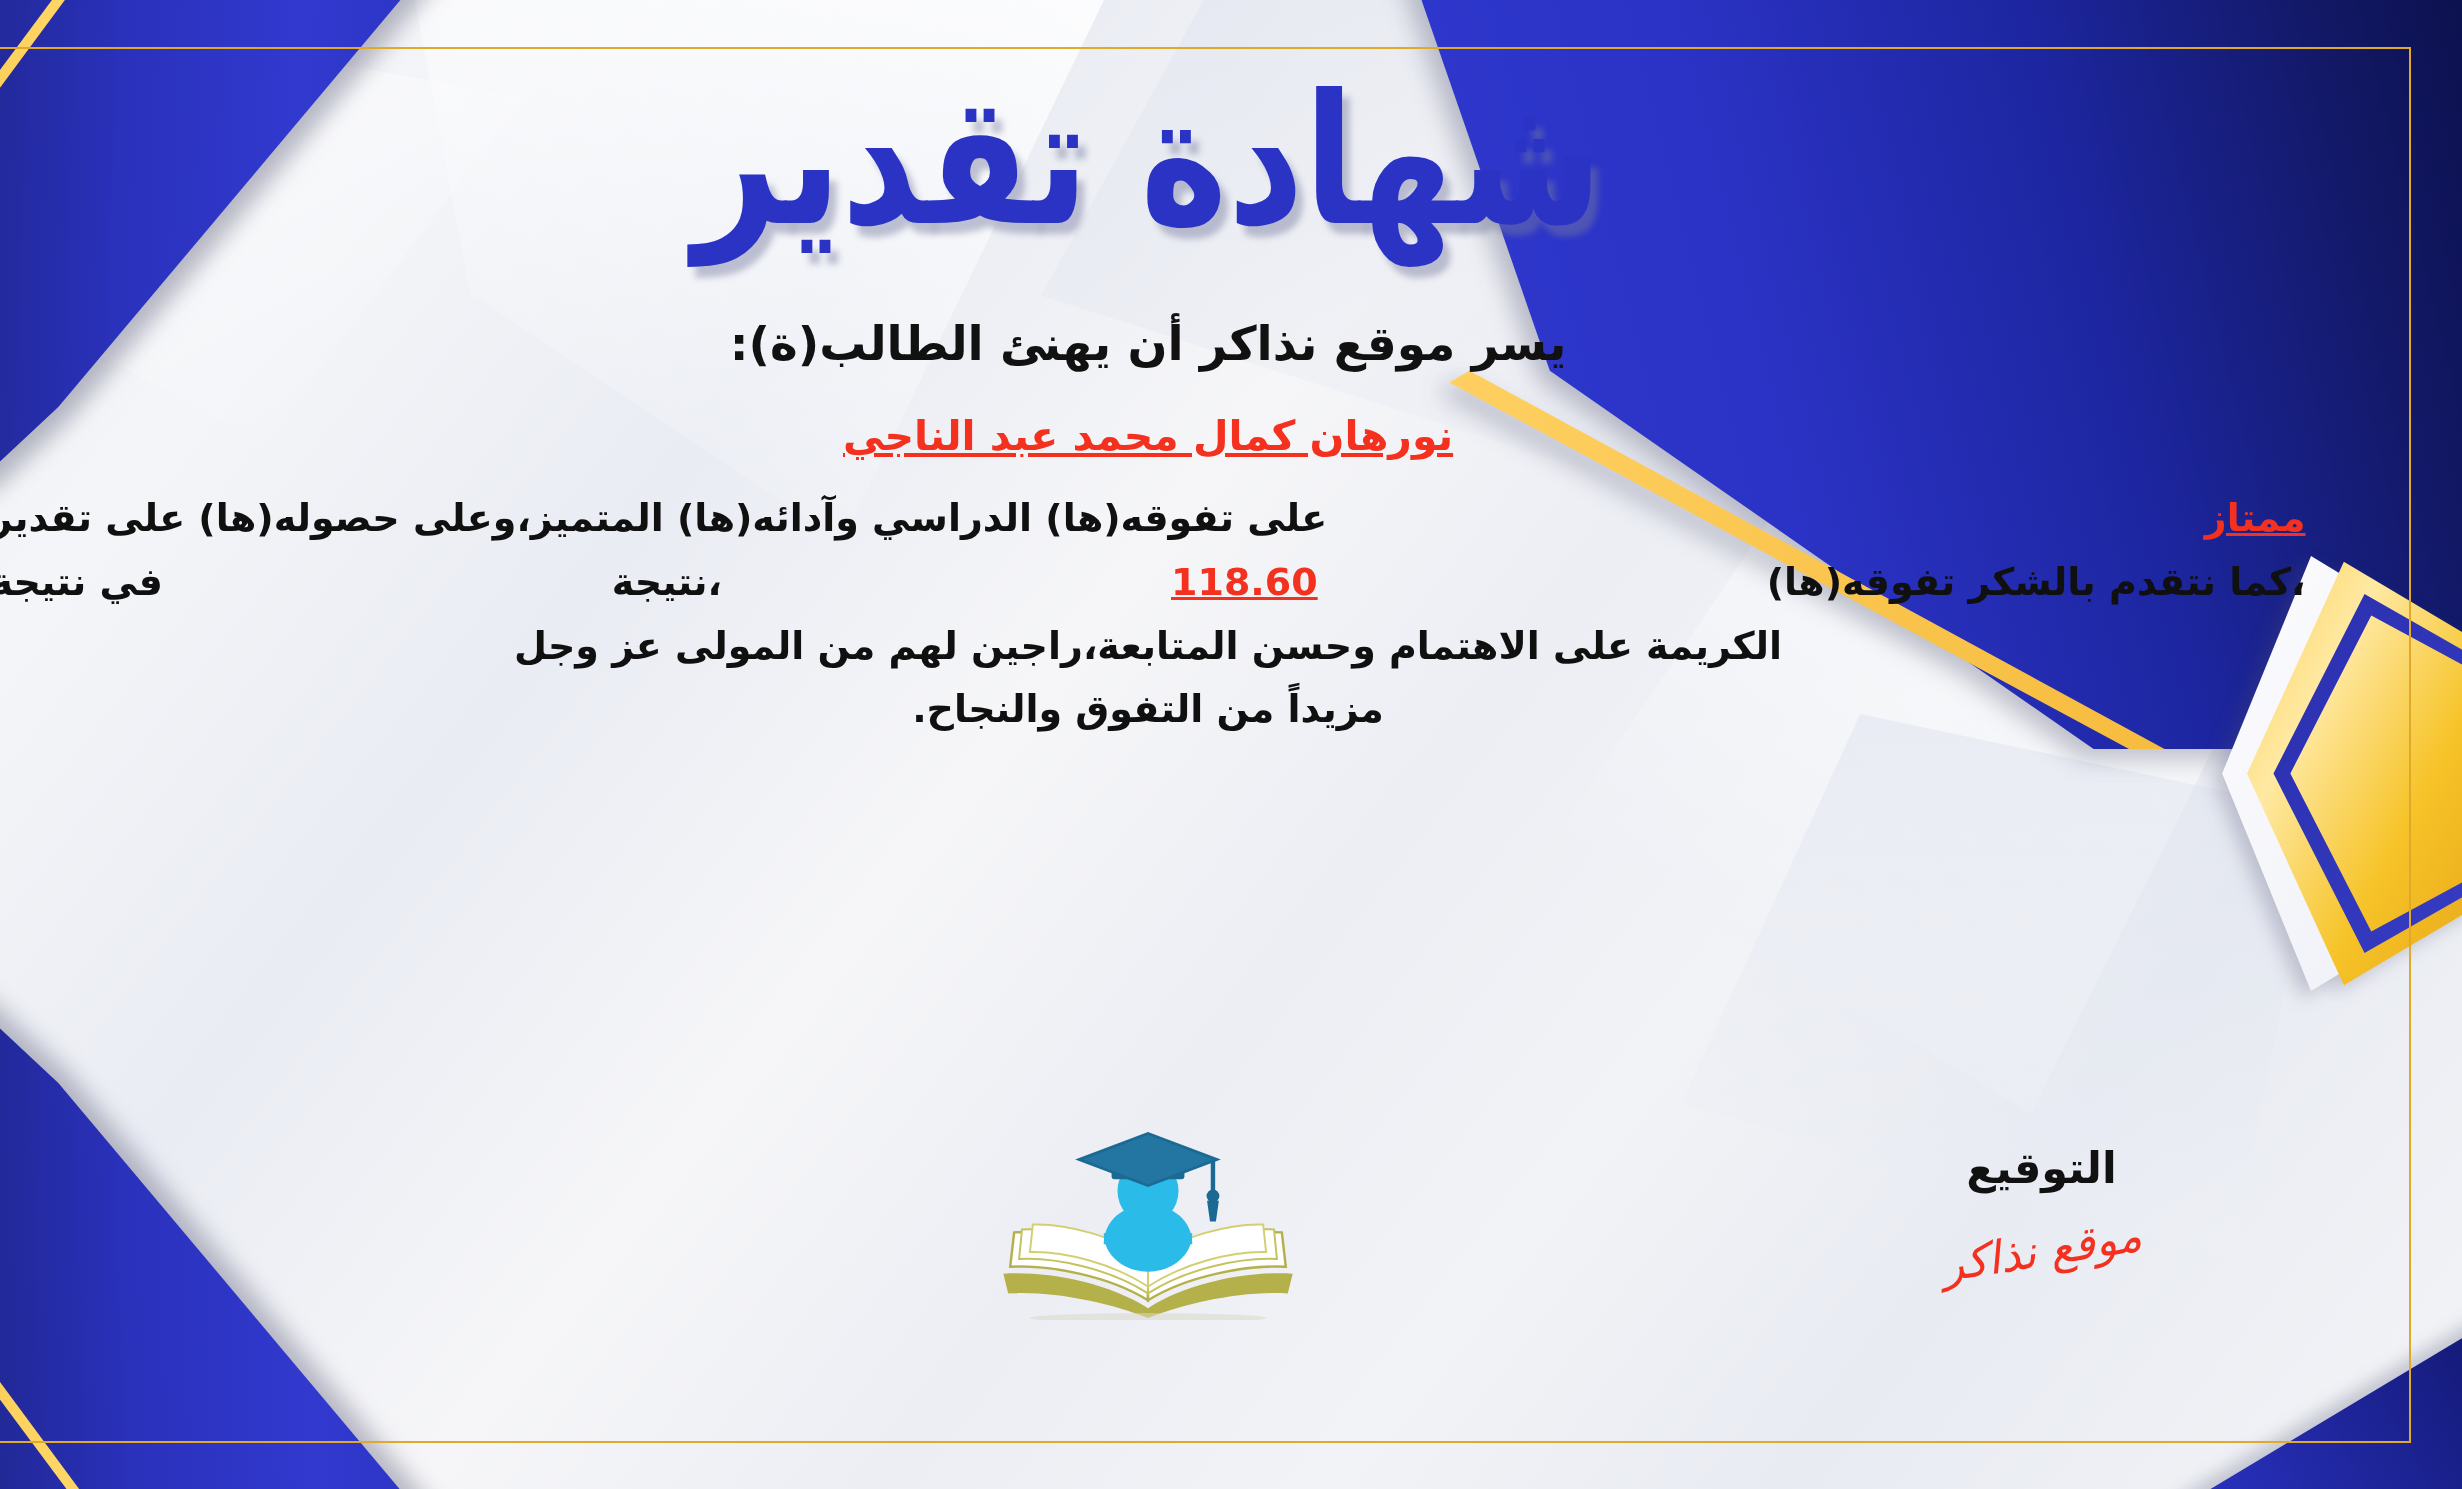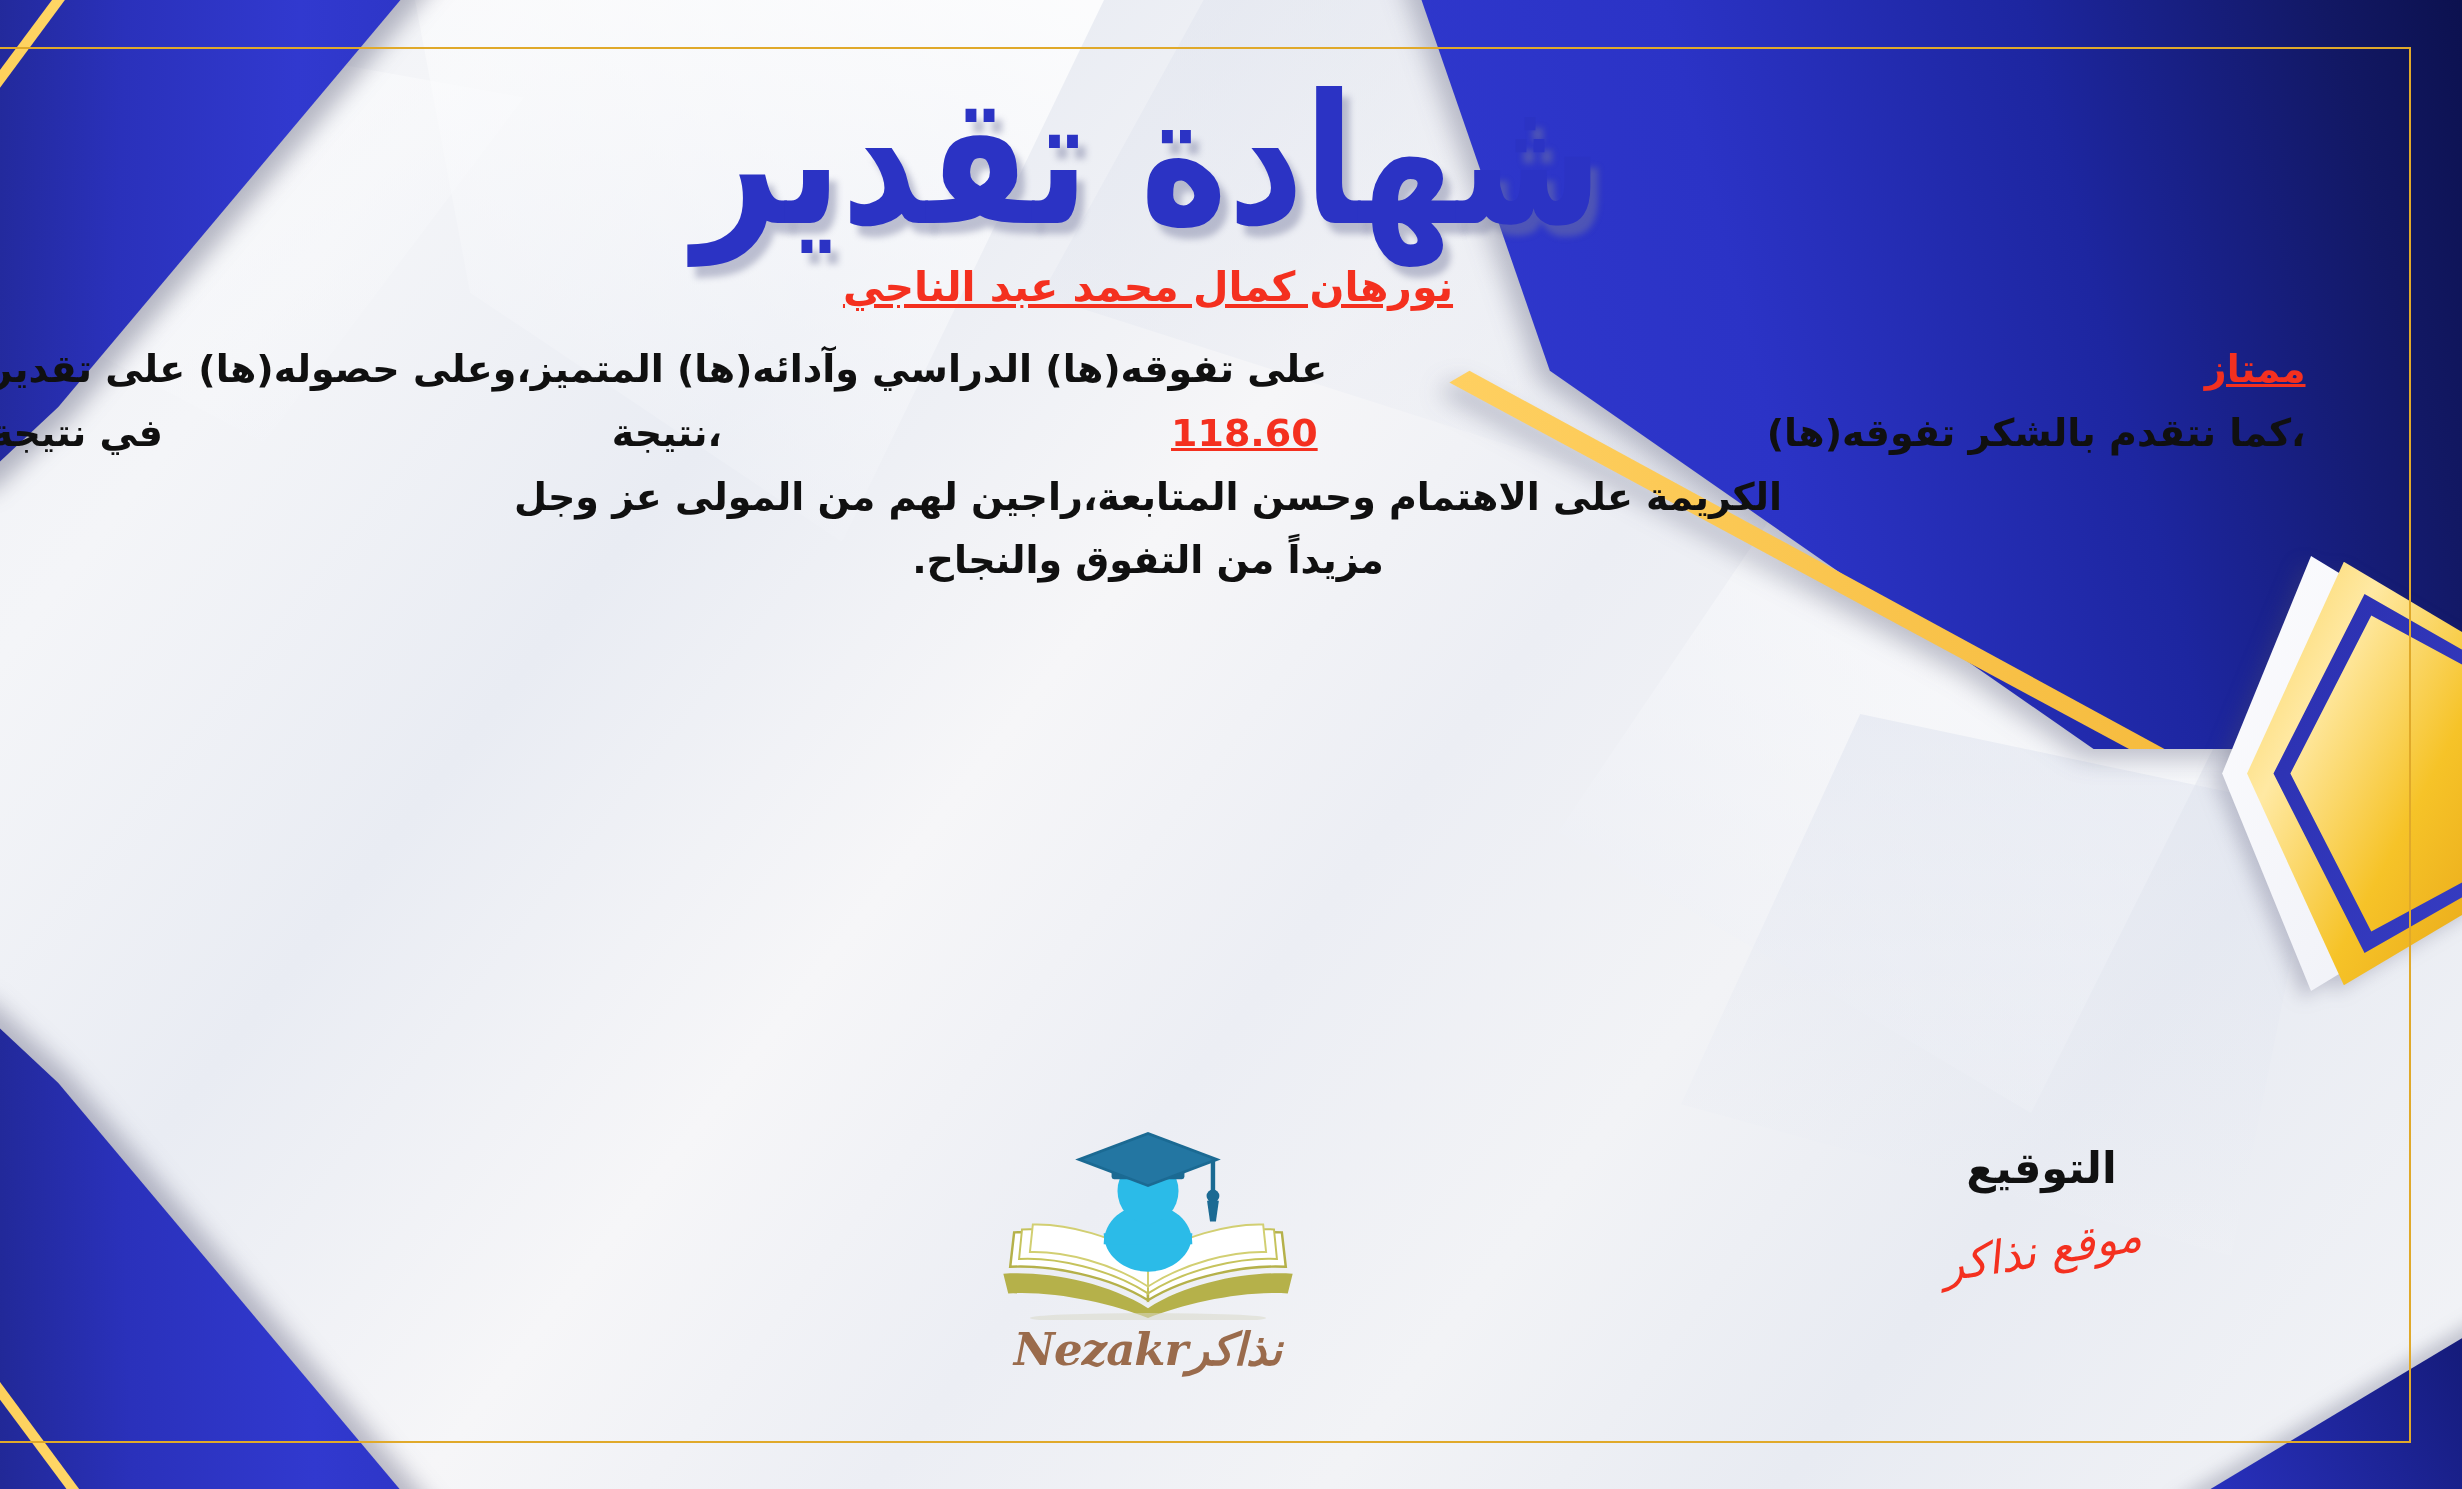--- a/index.html
+++ b/index.html
@@ -251,20 +251,21 @@
   <div class="corner br">
     <div class="br-blue"></div>
   </div>
 
   <div class="gold-frame"></div>
 
   <div class="content">
 
     <div class="cert-title">شهادة تقدير</div>
 
+    <div class="intro-line">يسر موقع نذاكر أن يهنئ الطالب(ة):</div>
 
     <div class="student-name">نورهان كمال محمد عبد الناجي</div>
 
     <div class="body-block">
 
       <p class="line-justify">
         <span class="seg hl-red">ممتاز</span>
         <span class="seg">على تفوقه(ها) الدراسي وآدائه(ها) المتميز،وعلى حصوله(ها) على تقدير</span>
       </p>
 
@@ -313,21 +314,18 @@
 
               <path d="M380 8 L 528 64 L 380 120 L 232 64 Z" fill="#1b6a93"></path>
               <path d="M380 14 L 512 64 L 380 114 L 248 64 Z" fill="#2a7fae" opacity="0.55"></path>
 
               <path d="M512 64 L 512 130" stroke="#1b6a93" stroke-width="9" fill="none"></path>
               <circle cx="512" cy="138" r="13" fill="#1b6a93"></circle>
               <path d="M500 148 L 524 148 L 518 190 L 506 190 Z" fill="#1b6a93"></path>
             </g>
           </svg>
         </div>
-        <div class="logo-text">
-          <span>نذاكر</span><span>Nezakr</span>
-        </div>
       </div>
 
     </div>
   </div>
 </div>
 
 
 </body></html>

